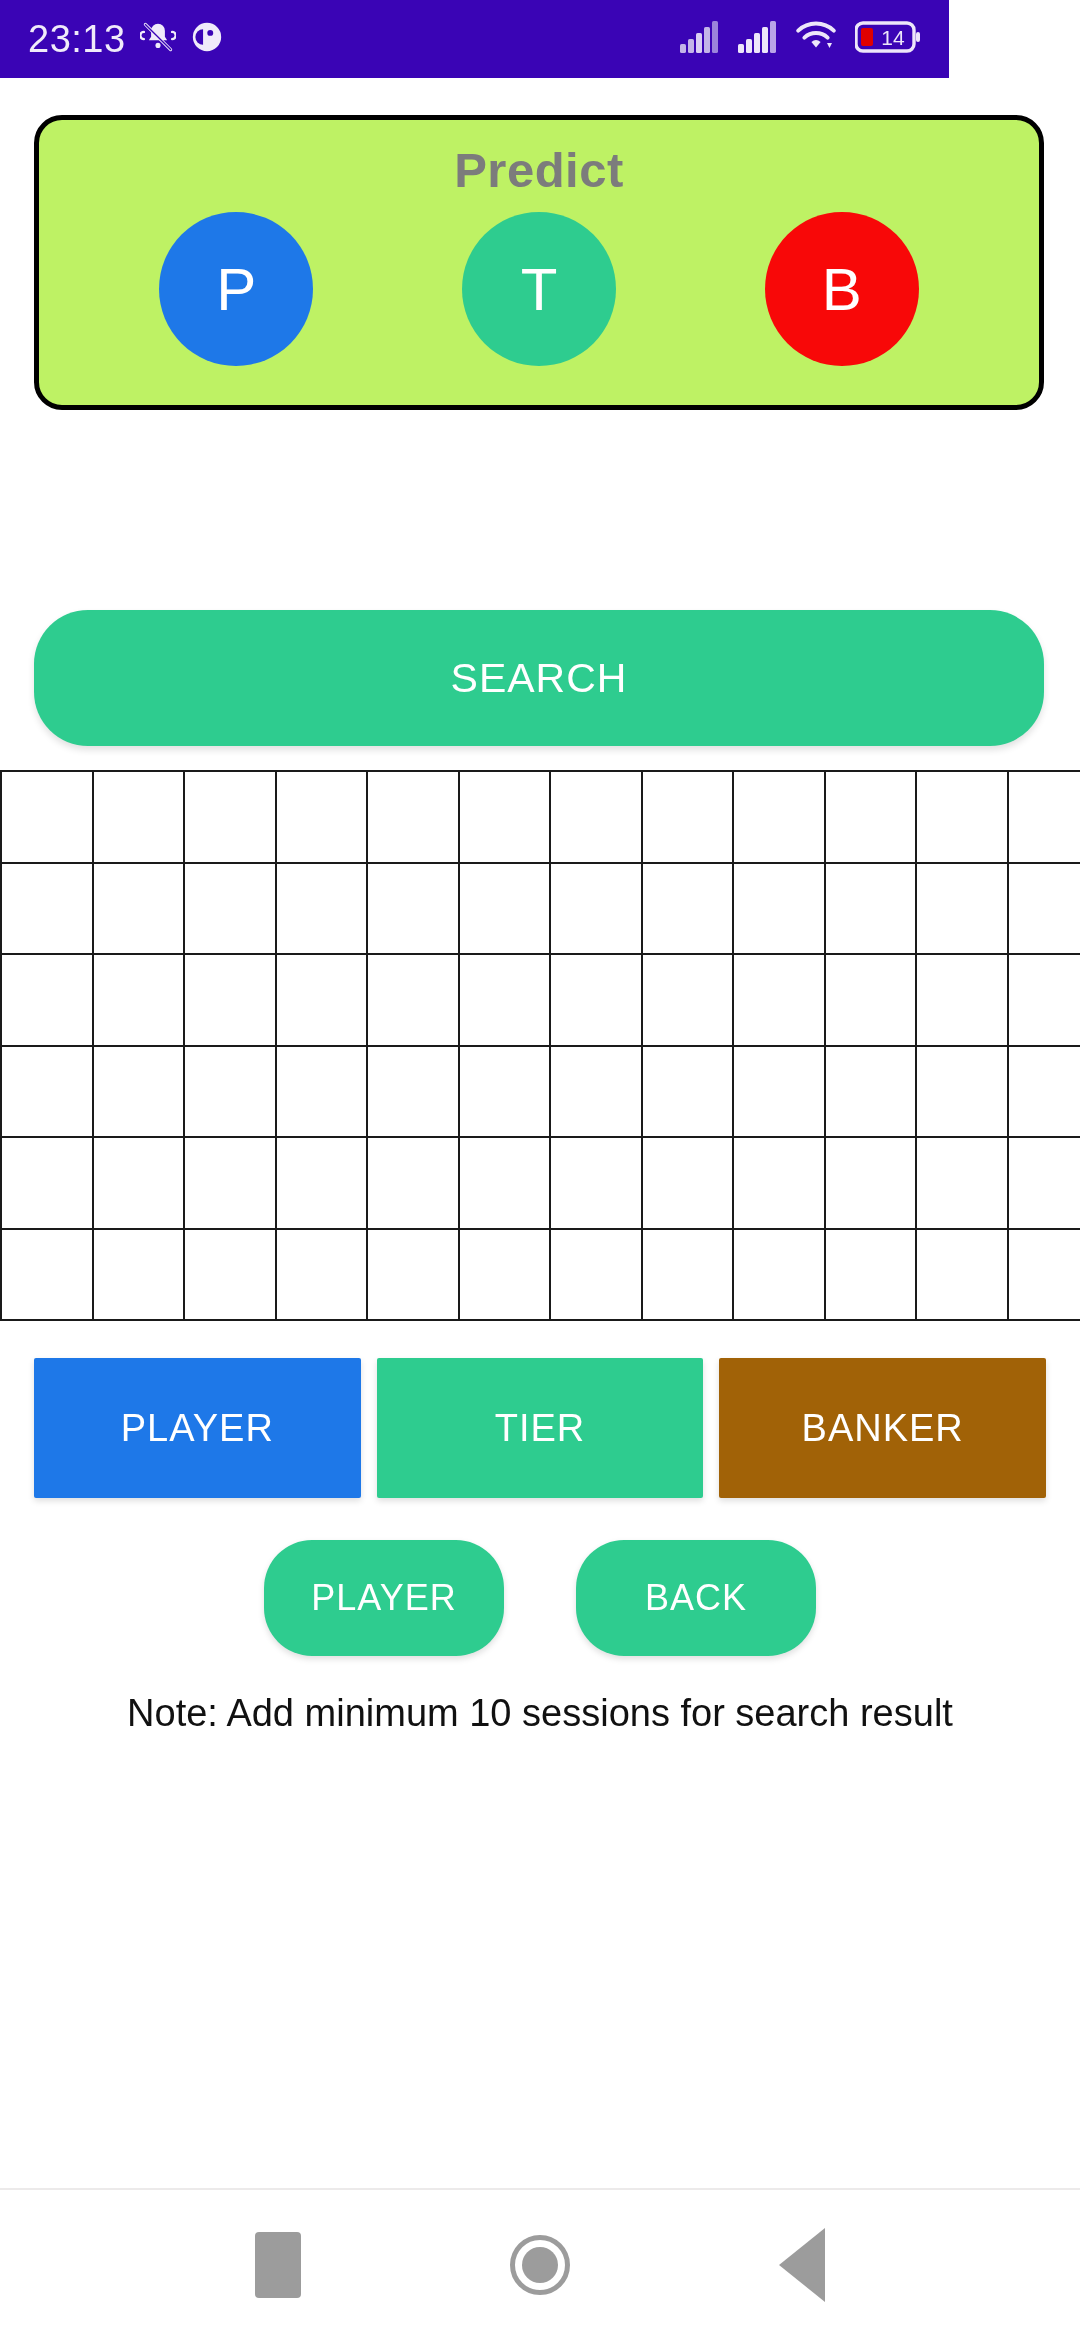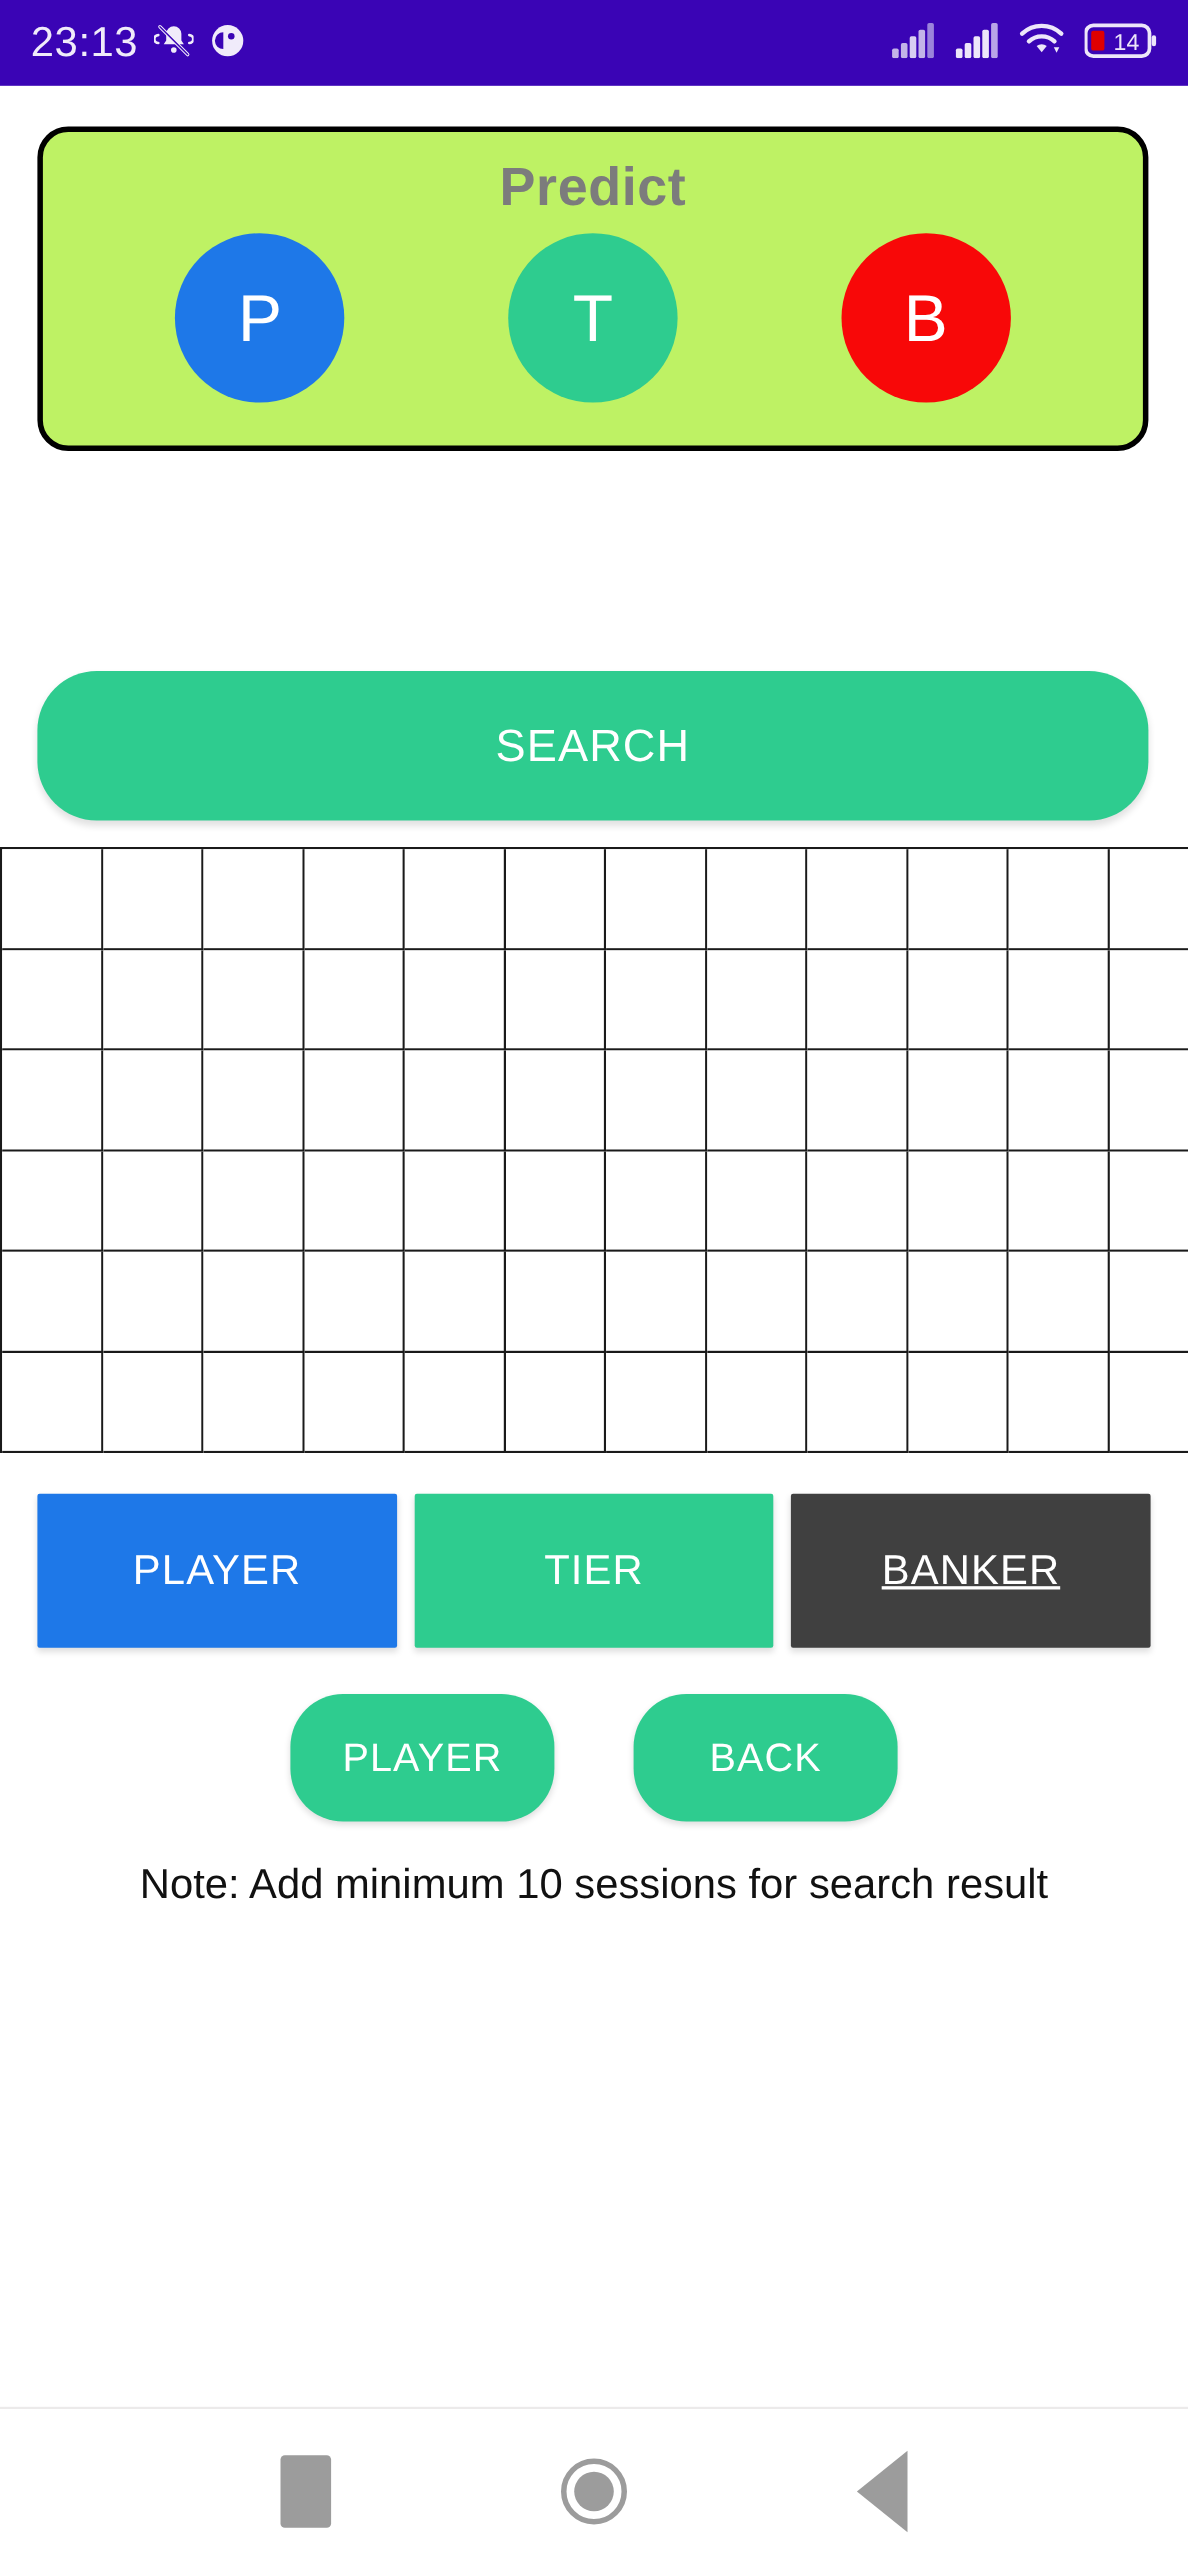--- a/index.html
+++ b/index.html
@@ -7,21 +7,21 @@
     width:1080px; height:2340px;
     background:#ffffff;
     font-family:"Liberation Sans", sans-serif;
     overflow:hidden;
   }
   .phone { position:relative; width:1080px; height:2340px; background:#fff; }
 
   
   .status-bar {
     position:absolute; top:0; left:0;
-    width:1080px; height:78px;
+    width:949px; height:78px;
     background:#3A04B5;
     display:flex; 
     padding:0 28px;
   }
   .status-left { display:flex; align-items:center; gap:14px; }
   .status-clock {
     color:#F0EBFA; font-size:38px; font-weight:400;
     letter-spacing:0.5px; line-height:1;
   }
   .status-right { margin-left:auto; display:flex; align-items:center; gap:18px; }
@@ -105,21 +105,21 @@
     flex:1;
     border:none; border-radius:2px;
     color:#ffffff; font-size:38px;
     font-family:"Liberation Sans", sans-serif;
     letter-spacing:1px;
     box-shadow:0 3px 6px rgba(0,0,0,0.13);
     cursor:pointer;
   }
   .ptb-btn.player { background:#1E78E8; }
   .ptb-btn.tier   { background:#2ECC8F; }
-  .ptb-btn.banker { background:#404040;text-decoration:underline; }
+  .ptb-btn.banker { background:#a16207; }
 
   
   .cb-row {
     position:absolute; left:0; top:1540px;
     width:1080px;
     display:flex; justify-content:center; gap:72px;
   }
   .cb-btn {
     width:240px; height:116px;
     background:#2ECC8F;

